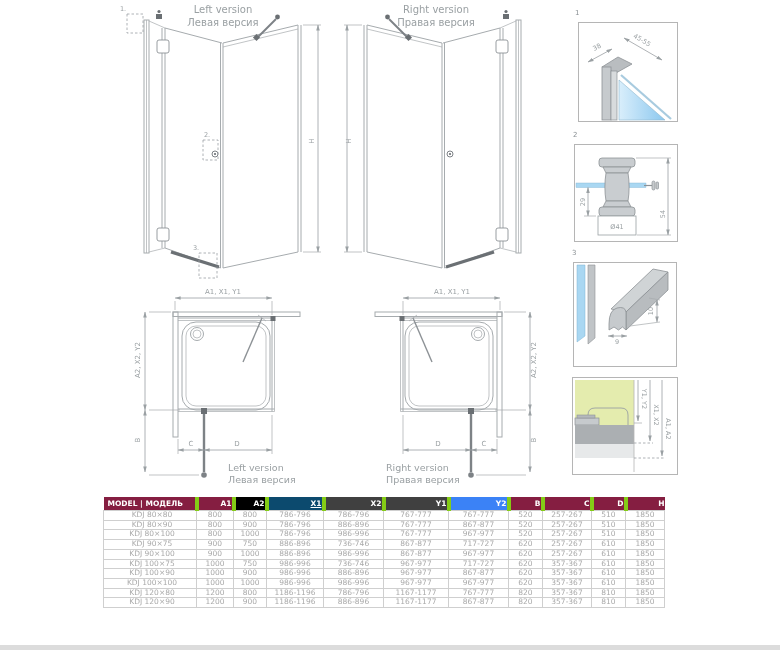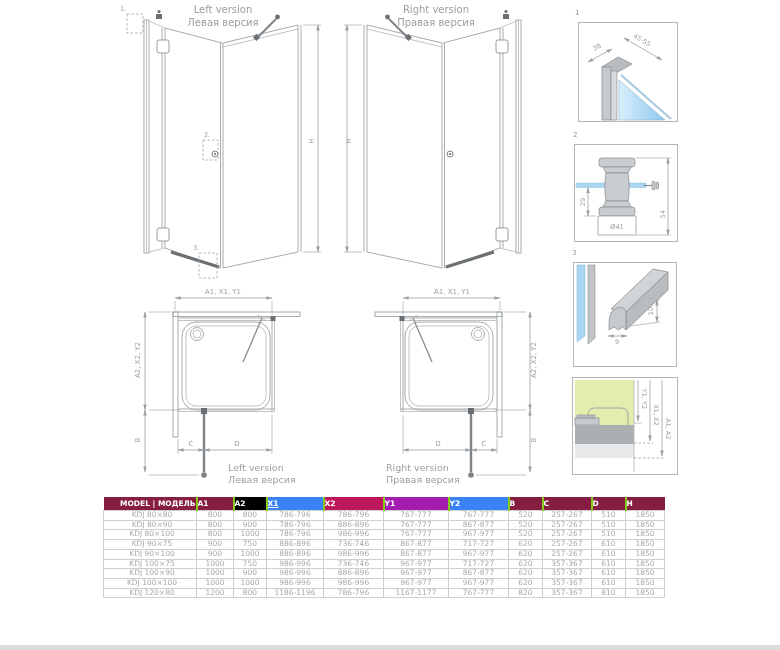--- a/index.html
+++ b/index.html
@@ -14,22 +14,22 @@
   .t7{font-size:7px;} .t65{font-size:6.5px;}
   .art{stroke:#a6abae;fill:none;stroke-width:1;}
   .thin{stroke:#a6abae;fill:none;stroke-width:0.7;}
   .dim{stroke:#9aa0a3;fill:none;stroke-width:0.8;}
   .dash{stroke:#9aa0a3;fill:none;stroke-width:0.8;stroke-dasharray:2.5,2;}
   .dark{fill:#6a6f73;stroke:none;}
   
   #spec-table{position:absolute;left:103px;top:497px;width:561px;border-collapse:collapse;
               table-layout:fixed;font-size:7.5px;}
   #spec-table th{background:#851e41;color:#fff;font-weight:bold;height:13px;padding:0;
-                 border-left:2px solid #84cc16;text-align:left;overflow:hidden;white-space:nowrap;}
-  #spec-table th:first-child{text-align:right;padding-left:4px;border-left:none;}
+                 border-left:4px solid #84cc16;text-align:right;overflow:hidden;white-space:nowrap;}
+  #spec-table th:first-child{text-align:left;padding-left:4px;border-left:none;}
   #spec-table td{color:#a9a9a9;text-align:center;height:8.7px;line-height:8.7px;padding:0;
                  border:1px solid #cfcfcf;background:#fff;overflow:hidden;white-space:nowrap;}
   #spec-table td:first-child{text-align:center;padding-left:4px;}
   #page-edge{position:absolute;left:0;top:645px;width:780px;height:5px;background:#dcdcdc;}
 </style>
 </head>
 <body>
 
 <div id="root">
 
@@ -263,23 +263,23 @@
         <col style="width:34px">
         <col style="width:49px">
       <col style="width:34px">
         <col style="width:39px">
     </colgroup>
     <thead>
         <tr id="spec-head-row">
           <th style="background: rgb(133, 30, 65);">MODEL | МОДЕЛЬ</th>
           <th style="background: rgb(133, 30, 65);">A1</th>
           <th style="background: #000000;">A2</th>
-          <th style="background: #3b82f6; text-decoration: underline;">X1</th>
-          <th style="background: #be185d;">X2</th>
-          <th style="background: #a21caf;">Y1</th>
+          <th style="background: #0c4a6e; text-decoration: underline;">X1</th>
+          <th style="background: #404040;">X2</th>
+          <th style="background: #404040;">Y1</th>
           <th style="background: #3b82f6;">Y2</th>
           <th style="background: rgb(133, 30, 65);">B</th>
           <th style="background: rgb(133, 30, 65);">C</th>
           <th style="background: rgb(133, 30, 65);">D</th>
           <th style="background: rgb(133, 30, 65);">H</th>
         </tr>
       </thead>
     <tbody id="spec-body">
         <tr>
           <td>KDJ 80×80</td>
@@ -391,17 +391,30 @@
           <td>800</td>
           <td>1186-1196</td>
           <td>786-796</td>
           <td>1167-1177</td>
           <td>767-777</td>
           <td>820</td>
           <td>357-367</td>
           <td>810</td>
           <td>1850</td>
         </tr>
+        <tr>
+          <td>KDJ 120×90</td>
+          <td>1200</td>
+          <td>900</td>
+          <td>1186-1196</td>
+          <td>886-896</td>
+          <td>1167-1177</td>
+          <td>867-877</td>
+          <td>820</td>
+          <td>357-367</td>
+          <td>810</td>
+          <td>1850</td>
+        </tr>
       </tbody>
   </table>
 
   <div id="page-edge"></div>
 </div>
 
 </body></html>

